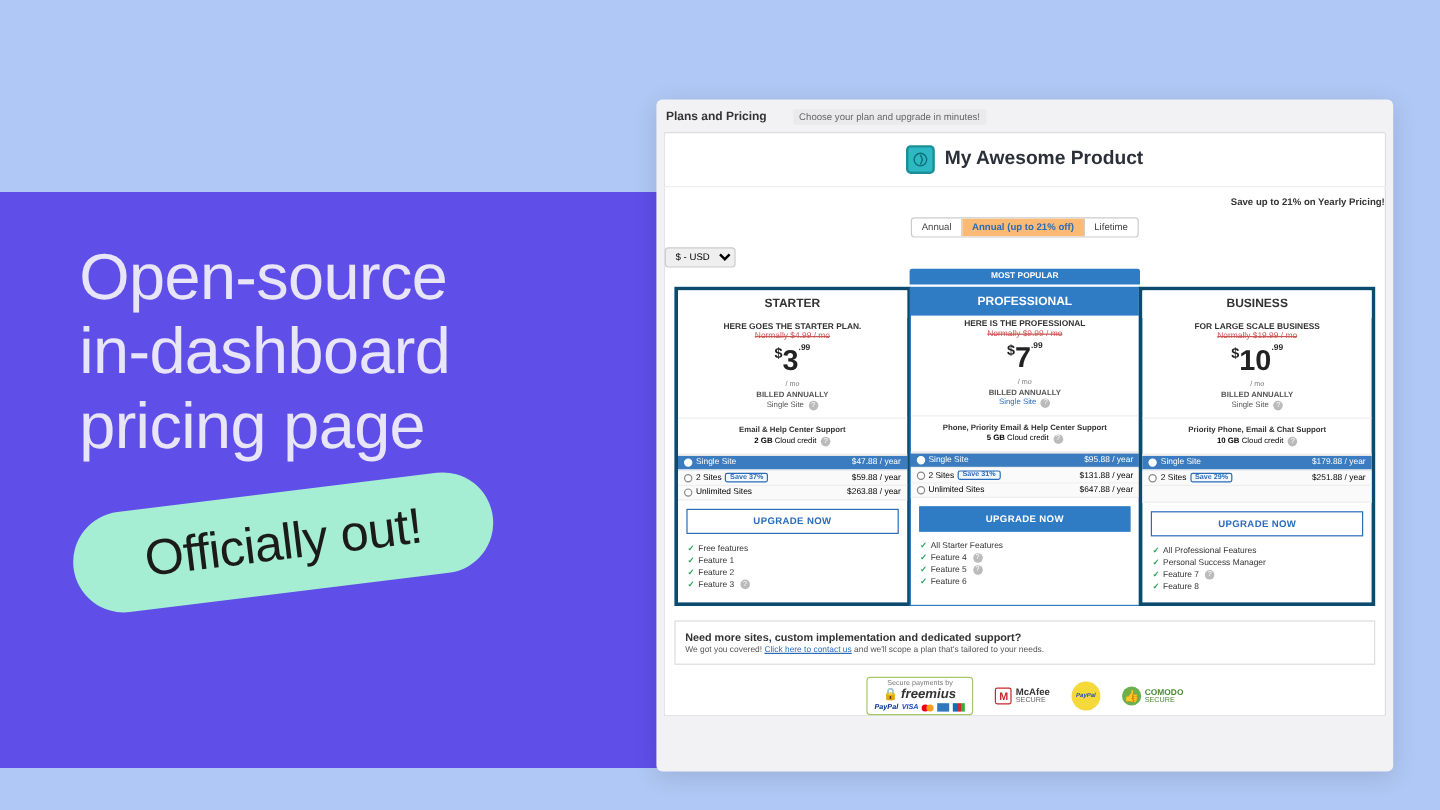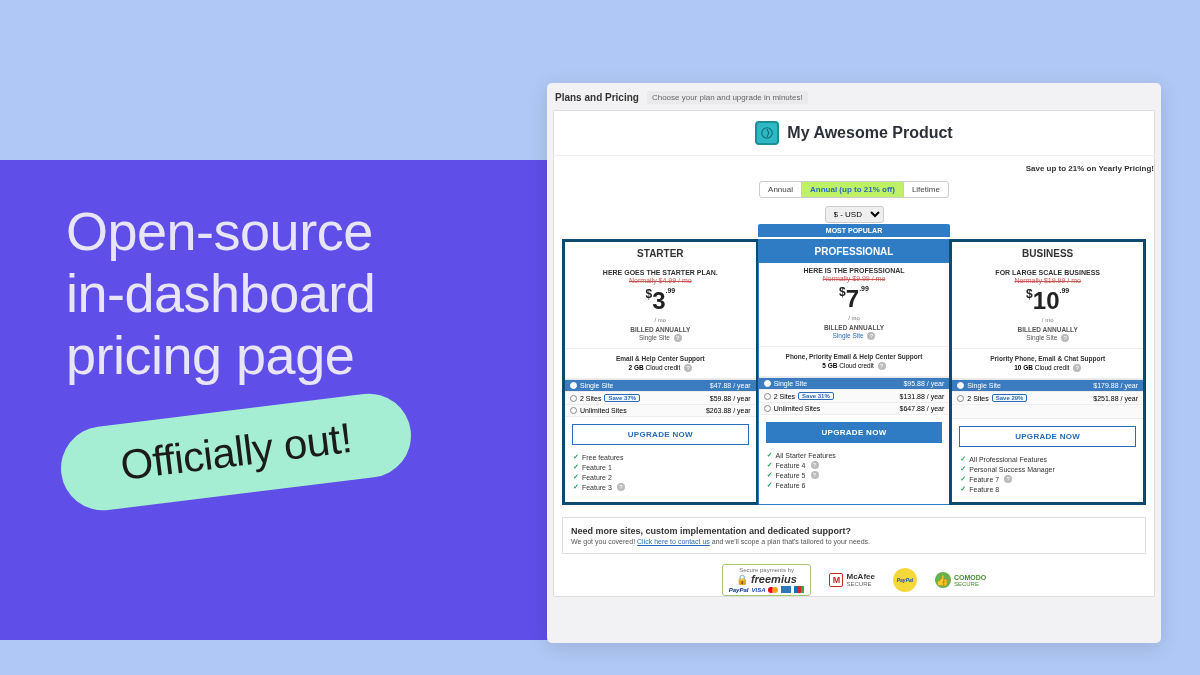--- a/index.html
+++ b/index.html
@@ -1,34 +1,34 @@
 <!DOCTYPE html>
 <html><head>
 <meta charset="utf-8">
 <style>
 *{margin:0;padding:0;box-sizing:border-box;font-family:-apple-system,BlinkMacSystemFont,sans-serif}
 body{width:1200px;height:675px;background:#b0c8f5;overflow:hidden;position:relative}
 .purple-block{position:absolute;left:0;top:160px;width:570px;height:480px;background:#5f4fe8}
 .headline{position:absolute;left:66px;top:200px;font-size:54px;font-weight:400;color:#e8e5f9;line-height:1.15;letter-spacing:-0.5px}
 .badge{position:absolute;left:60px;top:410px;background:#a6eed3;color:#1b1b1b;font-size:42px;font-weight:500;padding:18px 60px;border-radius:60px;transform:rotate(-7deg);letter-spacing:-0.5px}
 .app{position:absolute;left:547px;top:83px;width:614px;height:560px;background:#f2f2f4;border-radius:5px;box-shadow:0 4px 20px rgba(0,0,0,.12);font-size:8px;padding:6px}
-.crumb{display:flex;align-items:center;gap:8px;padding:2px 2px 6px}
+.crumb{display:flex;align-items:center;gap:22px;padding:2px 2px 6px}
 .crumb .t{font-size:10px;font-weight:600;color:#333}
 .crumb .s{font-size:8px;color:#666;background:#eaeaec;padding:2px 5px;border-radius:2px}
 .panel{background:#fff;border:1px solid #ddd;border-radius:2px}
 .hero{display:flex;align-items:center;justify-content:center;gap:8px;padding:10px 0;border-bottom:1px solid #eee}
 .logo{width:24px;height:24px;background:#2eb8c4;border-radius:4px;border:2px solid #1a8f99;display:flex;align-items:center;justify-content:center}
 .logo svg{width:14px;height:14px}
 .prodname{font-size:16px;font-weight:600;color:#2b2f38}
 .savehdr{text-align:right;font-size:8px;font-weight:700;color:#333;padding:8px 0}
 .billtabs{display:flex;justify-content:center;gap:0;margin:0 auto;width:max-content;border:1px solid #ccc;border-radius:3px;overflow:hidden}
 .billtabs span{padding:3px 8px;font-size:8px;color:#444;border-right:1px solid #ccc;cursor:pointer}
 .billtabs span:last-child{border-right:none}
-.billtabs .on{background:#bef264;color:#2a6cb8;font-weight:600}
-.cur{display:flex;justify-content:center;margin:8px 0 10px}
+.billtabs .on{background:#fdba74;color:#2a6cb8;font-weight:600}
+.cur{display:flex;margin:8px 0 10px}
 .cur select{font-size:8px;padding:2px 4px;border:1px solid #ccc;border-radius:3px}
 .plans{display:flex;margin:0 8px}
 .plan{flex:1;border:3px solid #0c4a6e;display:flex;flex-direction:column;position:relative}
 .plan+.plan{margin-left:-1px}
 .plan.pop{border:1px solid #2f7cc5}
 .poprib{background:#2f7cc5;color:#fff;font-size:7px;font-weight:700;text-align:center;padding:3px 0;position:absolute;top:-16px;left:-1px;right:-1px;border-radius:2px 2px 0 0}
 .plan h3{font-size:10px;font-weight:700;text-align:center;padding:6px 0;color:#333;background:#fff}
 .plan.pop h3{background:#2f7cc5;color:#fff}
 .plan .desc{font-size:7px;font-weight:700;text-align:center;color:#333;padding:4px 2px 0}
 .plan .strike{font-size:7px;color:#c55;text-align:center;text-decoration:line-through;padding:1px 0}

